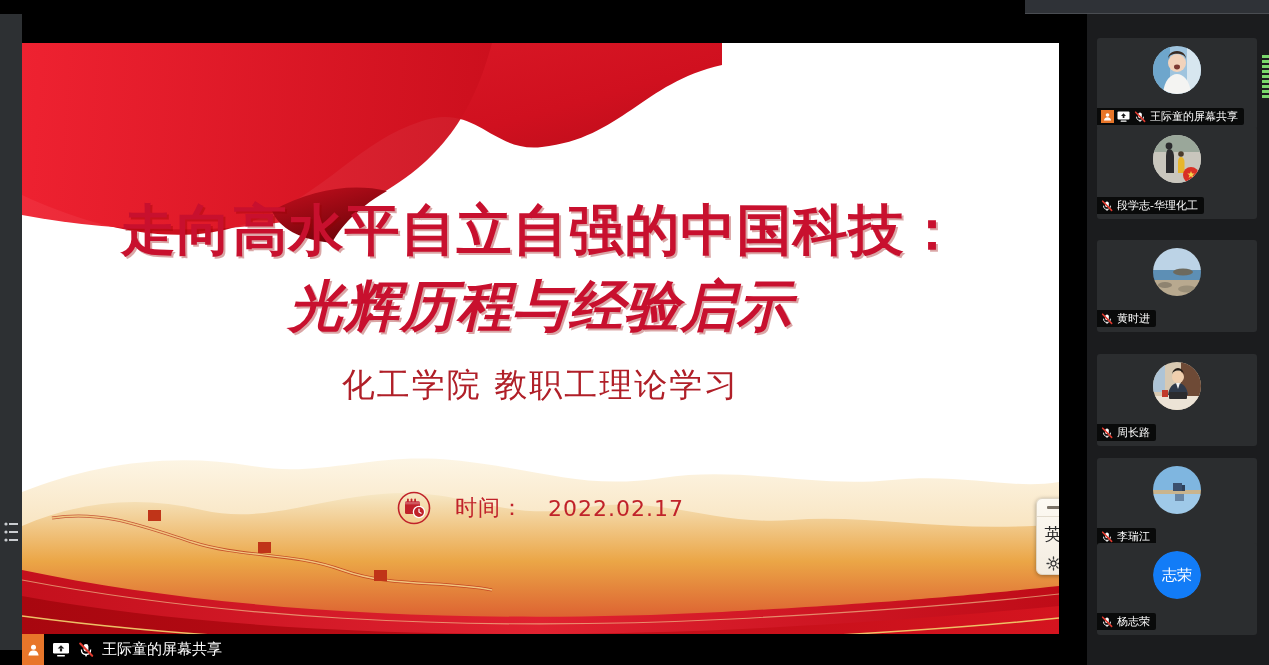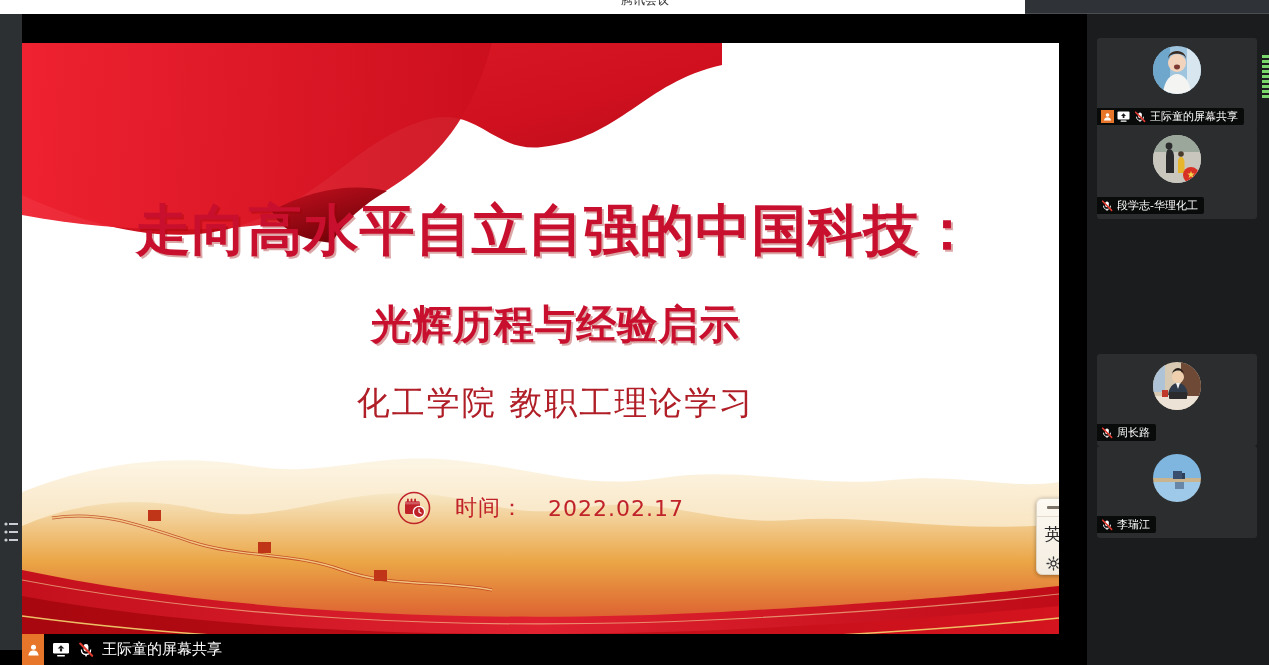--- a/index.html
+++ b/index.html
@@ -26,29 +26,29 @@
 
   
   .stage{position:absolute;left:22px;top:14px;width:1037px;height:651px;background:#000;overflow:hidden;}
   .slide{position:absolute;left:0;top:29px;width:1037px;height:602px;background:#fff;overflow:hidden;}
 
   
   .ribbon{position:absolute;left:0;top:0;width:700px;height:200px;overflow:hidden;}
   .ribbon svg{display:block;}
 
   
-  .title-wrap{position:absolute;left:0;top:150px;width:1037px;text-align:center;padding-left:15px;}
+  .title-wrap{position:absolute;left:0;top:150px;width:1037px;text-align:center;}
   .slide-title-1,.slide-title-2{
     font-family:"DejaVu Sans","Liberation Sans",sans-serif;
     font-weight:bold;color:#c8102e;letter-spacing:1px;
     text-shadow:2px 2px 0 rgba(150,0,0,.35);
     white-space:nowrap;
   }
   .slide-title-1{font-size:55px;line-height:74px;}
-  .slide-title-2{font-size:40px;line-height:74px;margin-top:20px;}
+  .slide-title-2{font-size:55px;line-height:74px;margin-top:2px;font-style:italic;}
   .slide-sub{
     margin-top:20px;font-size:33px;color:#b01f28;letter-spacing:2px;
     font-family:"DejaVu Sans","Liberation Serif",serif;white-space:nowrap;
   }
 
   
   .scenery{position:absolute;left:0;bottom:0;width:1037px;height:215px;overflow:hidden;}
   .scenery svg{display:block;}
 
   
@@ -103,23 +103,20 @@
   
   .meter{position:absolute;left:1262px;top:52px;width:7px;height:46px;display:flex;flex-direction:column-reverse;gap:2px;}
   .meter i{display:block;width:7px;height:3px;background:#7ad66b;}
   .scroll-track{position:absolute;left:1263px;top:14px;width:6px;height:651px;background:transparent;}
 </style>
 </head>
 <body>
 
 <div id="root">
 
-  <div class="top-strip">
-    <div class="app-title">腾讯会议</div>
-  </div>
   <div class="win-bar">
     
     
     
   </div>
 
   <div class="left-gutter">
     <div class="left-list-btn">
       <svg width="17" height="26" viewBox="0 0 17 26">
         <circle cx="3" cy="5" r="1.6" fill="#c9ccd0"></circle>
@@ -331,20 +328,43 @@
             <rect x="5.6" y="2" width="4.8" height="7.6" rx="2.4" fill="#fff"></rect>
             <path d="M3.4 7.6 C3.4 11 5.4 12.5 8 12.5 C10.6 12.5 12.6 11 12.6 7.6" stroke="#fff" stroke-width="1.3" fill="none"></path>
             <rect x="7.3" y="12.2" width="1.5" height="2.2" fill="#fff"></rect>
             <path d="M2.2 1.6 L14.2 13.8" stroke="#e03a2f" stroke-width="2.1" stroke-linecap="round"></path>
           </svg>
         </span>
         <span class="ns-tx">段学志-华理化工</span>
       </div>
     </div>
 
+    <div class="tile" style="top:226px">
+      <div class="av">
+        <svg width="48" height="48" viewBox="0 0 48 48">
+          <rect width="48" height="22" fill="#bcd3e6"></rect>
+          <rect y="22" width="48" height="10" fill="#5d8fb5"></rect>
+          <rect y="32" width="48" height="16" fill="#b8a98f"></rect>
+          <ellipse cx="30" cy="24" rx="10" ry="3.5" fill="#6d6a5e"></ellipse>
+          <ellipse cx="12" cy="37" rx="7" ry="3" fill="#8e8370"></ellipse>
+          <ellipse cx="34" cy="41" rx="9" ry="3.5" fill="#9a8f79"></ellipse>
+        </svg>
+      </div>
+      <div class="name-strip">
+        <span class="ns-ic">
+          <svg width="12" height="12" viewBox="0 0 16 16">
+            <rect x="5.6" y="2" width="4.8" height="7.6" rx="2.4" fill="#fff"></rect>
+            <path d="M3.4 7.6 C3.4 11 5.4 12.5 8 12.5 C10.6 12.5 12.6 11 12.6 7.6" stroke="#fff" stroke-width="1.3" fill="none"></path>
+            <rect x="7.3" y="12.2" width="1.5" height="2.2" fill="#fff"></rect>
+            <path d="M2.2 1.6 L14.2 13.8" stroke="#e03a2f" stroke-width="2.1" stroke-linecap="round"></path>
+          </svg>
+        </span>
+        <span class="ns-tx">黄时进</span>
+      </div>
+    </div>
 
     <div class="tile" style="top:340px">
       <div class="av">
         <svg width="48" height="48" viewBox="0 0 48 48">
           <rect width="48" height="48" fill="#d8c9b2"></rect>
           <rect x="0" y="0" width="12" height="30" fill="#aec4d6"></rect>
           <rect x="28" y="0" width="20" height="34" fill="#6e4a36"></rect>
           <rect x="0" y="34" width="48" height="14" fill="#ece3d6"></rect>
           <circle cx="25" cy="15" r="6" fill="#f0cfae"></circle>
           <path d="M19 13 C19 7 31 7 31 13 C31 9 28 6 25 6 C22 6 19 9 19 13 Z" fill="#241c16"></path>
@@ -360,21 +380,21 @@
             <rect x="5.6" y="2" width="4.8" height="7.6" rx="2.4" fill="#fff"></rect>
             <path d="M3.4 7.6 C3.4 11 5.4 12.5 8 12.5 C10.6 12.5 12.6 11 12.6 7.6" stroke="#fff" stroke-width="1.3" fill="none"></path>
             <rect x="7.3" y="12.2" width="1.5" height="2.2" fill="#fff"></rect>
             <path d="M2.2 1.6 L14.2 13.8" stroke="#e03a2f" stroke-width="2.1" stroke-linecap="round"></path>
           </svg>
         </span>
         <span class="ns-tx">周长路</span>
       </div>
     </div>
 
-    <div class="tile" style="top:432px">
+    <div class="tile" style="top:444px">
       <div class="av">
         <svg width="48" height="48" viewBox="0 0 48 48">
           <rect width="48" height="24" fill="#7fb6e0"></rect>
           <rect y="24" width="48" height="4" fill="#c9b48d"></rect>
           <rect y="28" width="48" height="20" fill="#9fc9e8"></rect>
           <rect x="20" y="17" width="9" height="8" fill="#3a4f6e"></rect>
           <rect x="22" y="28" width="9" height="7" fill="#3a4f6e" opacity="0.55"></rect>
           <rect x="29" y="19" width="3" height="6" fill="#2e4059"></rect>
         </svg>
       </div>
@@ -384,20 +404,36 @@
             <rect x="5.6" y="2" width="4.8" height="7.6" rx="2.4" fill="#fff"></rect>
             <path d="M3.4 7.6 C3.4 11 5.4 12.5 8 12.5 C10.6 12.5 12.6 11 12.6 7.6" stroke="#fff" stroke-width="1.3" fill="none"></path>
             <rect x="7.3" y="12.2" width="1.5" height="2.2" fill="#fff"></rect>
             <path d="M2.2 1.6 L14.2 13.8" stroke="#e03a2f" stroke-width="2.1" stroke-linecap="round"></path>
           </svg>
         </span>
         <span class="ns-tx">李瑞江</span>
       </div>
     </div>
 
+    <div class="tile" style="top:529px">
+      <div class="av">
+        <div class="av-initials">志荣</div>
+      </div>
+      <div class="name-strip">
+        <span class="ns-ic">
+          <svg width="12" height="12" viewBox="0 0 16 16">
+            <rect x="5.6" y="2" width="4.8" height="7.6" rx="2.4" fill="#fff"></rect>
+            <path d="M3.4 7.6 C3.4 11 5.4 12.5 8 12.5 C10.6 12.5 12.6 11 12.6 7.6" stroke="#fff" stroke-width="1.3" fill="none"></path>
+            <rect x="7.3" y="12.2" width="1.5" height="2.2" fill="#fff"></rect>
+            <path d="M2.2 1.6 L14.2 13.8" stroke="#e03a2f" stroke-width="2.1" stroke-linecap="round"></path>
+          </svg>
+        </span>
+        <span class="ns-tx">杨志荣</span>
+      </div>
+    </div>
   </div>
 
   <div class="meter">
     <i></i>
       <i></i>
       <i></i>
       <i></i>
       <i></i>
       <i></i>
       <i></i>

